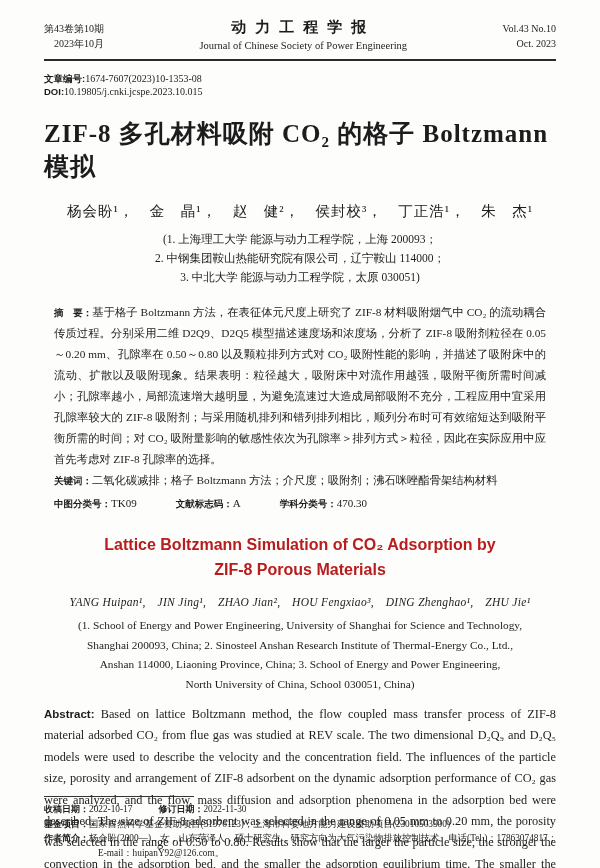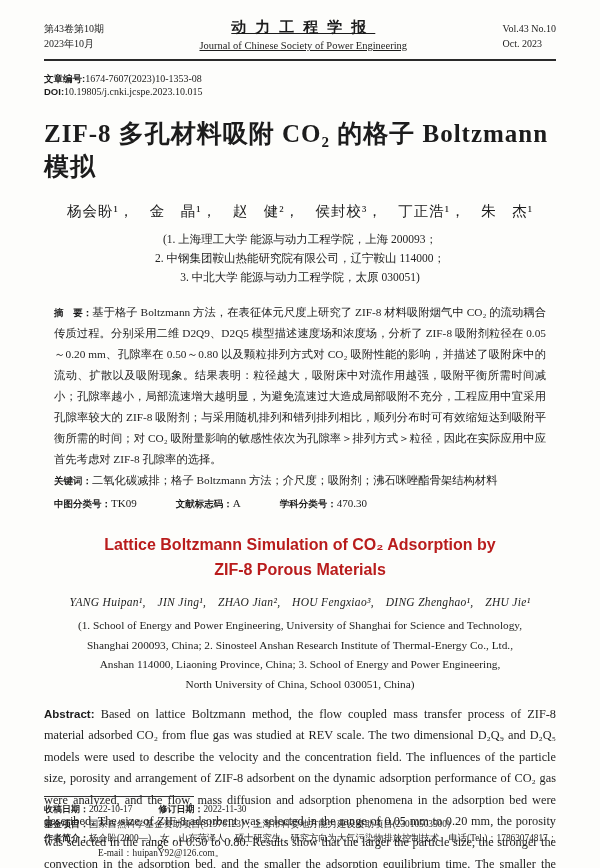--- a/index.html
+++ b/index.html
@@ -4,22 +4,22 @@
 <style>
   html,body{margin:0;padding:0;background:#e8e8e6;}
   .page{
     width:600px;height:868px;margin:0 auto;background:#fdfdfb;
     box-sizing:border-box;padding:18px 44px 0 44px;position:relative;
     font-family:"Liberation Serif","DejaVu Serif",serif;color:#1c1c1c;
     overflow:hidden;
   }
   
   .jheader{display:flex;justify-content:space-between;align-items:center;}
-  .jh-side{font-size:10px;line-height:15px;text-align:left;color:#222;}
-  .jh-center{text-align:center;text-decoration:underline;}
+  .jh-side{font-size:10px;line-height:15px;text-align:right;color:#222;}
+  .jh-center{text-align:center;}
   .jh-cn{font-size:15px;font-weight:bold;letter-spacing:9px;line-height:18px;}
   .jh-en{font-size:10.5px;line-height:15px;margin-top:2px;}
   .jh-rule{border-bottom:2.5px solid #2a2a2a;margin-top:6px;}
   
   .meta-row{display:flex;justify-content:center;font-size:10px;margin-top:12px;flex-direction:column;}
   .bold-label{font-weight:bold;font-family:"Liberation Sans","DejaVu Sans",sans-serif;font-size:9.5px;}
   
   .title-cn{margin-top:20px;text-align:left;font-size:25px;font-weight:600;letter-spacing:1px;}
   .authors-cn{margin-top:19px;text-align:center;font-size:14.5px;letter-spacing:1px;}
   .affil-cn{margin-top:9px;text-align:center;font-size:11.5px;line-height:19px;color:#222;}

